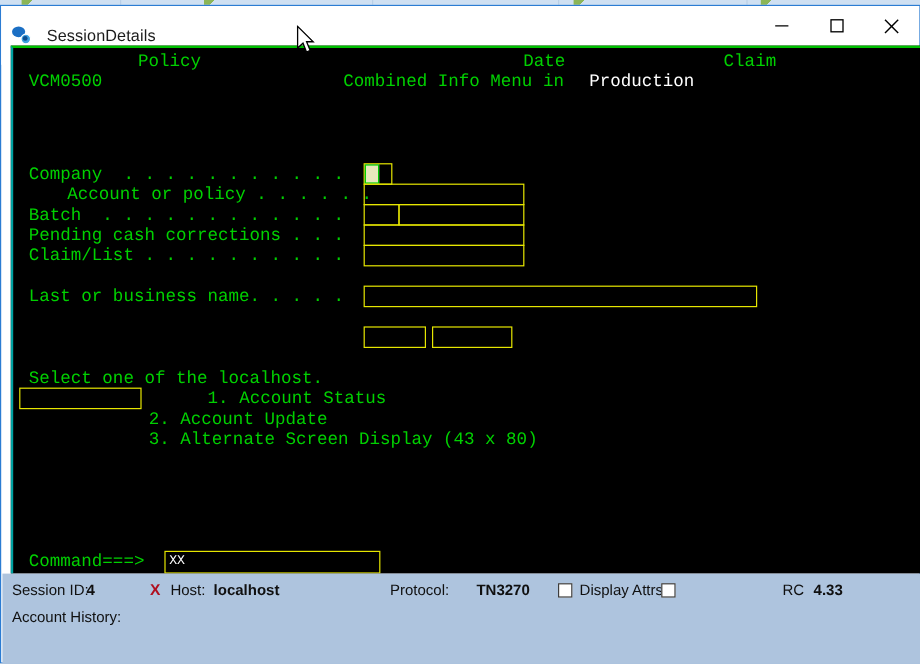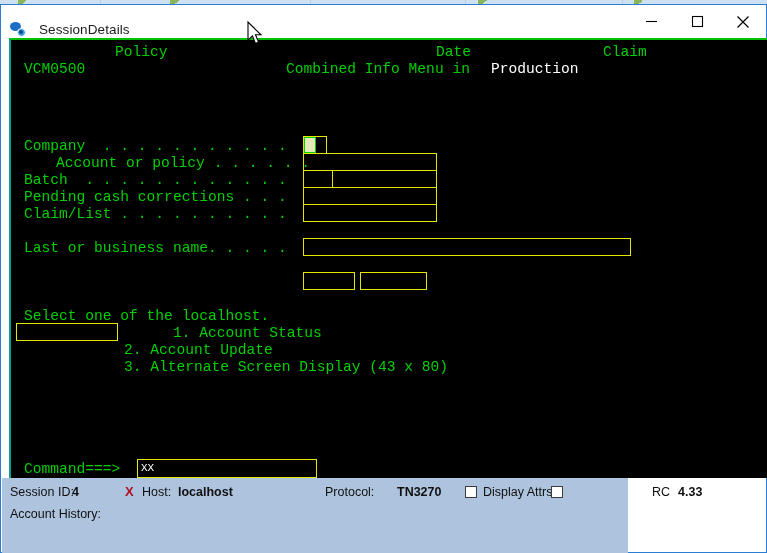--- a/index.html
+++ b/index.html
@@ -173,21 +173,21 @@
     width: 16px;
     height: 26px;
     pointer-events: none;
   }
 
   
   #statusbar {
     position: absolute;
     left: 1px;
     top: 473px;
-    width: 626px;
+    width: 765px;
     height: 75px;
     background: #aec4de;
     font-size: 12.5px;
     color: #101010;
   }
   .sb-row {
     position: absolute;
     left: 0;
     width: 100%;
     height: 22px;

